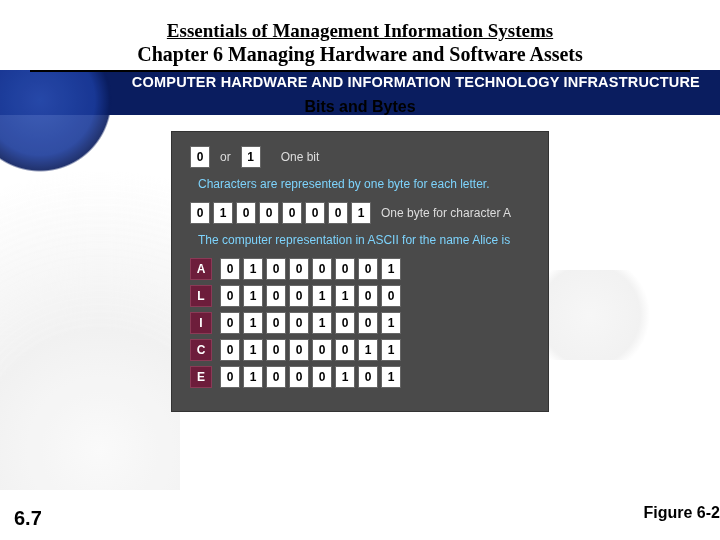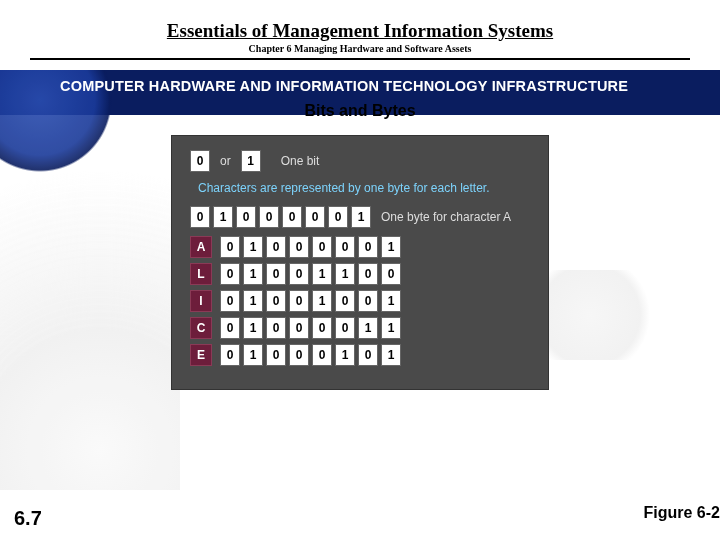--- a/index.html
+++ b/index.html
@@ -6,23 +6,23 @@
   body{width:720px;height:540px;font-family:"Times New Roman",serif;background:#fff;overflow:hidden;position:relative}
   .bg{position:absolute;inset:0;background:linear-gradient(to bottom,#fff 0,#fff 70px,#0a1d5f 70px,#0a1d5f 115px,#fff 115px)}
   .globe{position:absolute;left:0;top:70px;width:180px;height:420px;background:
     radial-gradient(circle at 40px 30px,#2a4db0 0,#1a3a9a 55px,#0a1d5f 70px,transparent 72px),
     radial-gradient(circle at 100px 380px,#fafafa 0,#f0f0f0 120px,transparent 280px);
     opacity:.9}
   .globe2{position:absolute;right:70px;top:270px;width:120px;height:90px;background:radial-gradient(circle at 60px 45px,#eee 0,#e4e4e4 50px,transparent 60px);opacity:.5}
   .hdr{position:relative;text-align:center;padding-top:20px}
   .title{font-weight:bold;font-size:19px}
   .title u{text-decoration:underline}
-  .subtitle{font-weight:bold;font-size:10px;margin-top:1px}
+  .subtitle{font-weight:bold;font-size:20px;margin-top:1px}
   .rule{height:2px;background:#000;margin:4px 30px 0}
-  .section{position:relative;color:#fff;font-family:Arial,sans-serif;font-weight:bold;font-size:14.5px;text-align:left;padding:18px 20px 0 60px;letter-spacing:.2px}
+  .section{position:relative;color:#fff;font-family:Arial,sans-serif;font-weight:bold;font-size:14.5px;text-align:right;padding:2px 20px 0 60px;letter-spacing:.2px}
   .content{position:relative;margin-top:8px}
   .slidetitle{font-family:Arial,sans-serif;font-weight:bold;font-size:16px;text-align:center;color:#000;margin-bottom:16px}
   .graybox{width:340px;margin:0 auto;background:#4a4a4a;padding:14px 18px 18px;box-shadow:0 0 0 1px #333}
   .row{display:flex;align-items:center;gap:10px;margin-bottom:8px}
   .cells{display:flex;gap:3px}
   .cell{width:18px;height:20px;background:#fff;border:1px solid #666;font:bold 12px/20px Arial;text-align:center;color:#000}
   .label{color:#ddd;font:12px Arial}
   .caption{color:#7dd3fc;font:12px/1.35 Arial;margin:6px 8px 10px}
   .letter{width:20px;height:20px;background:#6d1d3b;color:#fff;font:bold 12px/20px Arial;text-align:center;border:1px solid #8a3a56}
   .bitrow{display:flex;align-items:center;gap:8px;margin-bottom:5px}
@@ -66,20 +66,21 @@
           <div class="cell">0</div>
           <div class="cell">0</div>
           <div class="cell">0</div>
           <div class="cell">0</div>
           <div class="cell">0</div>
           <div class="cell">1</div>
         </div>
       <span class="label">One byte for character A</span>
     </div>
 
+    <div class="caption">The computer representation in ASCII for the name Alice is</div>
 
     <div id="ascii-rows">
         <div class="bitrow">
           <div class="letter">A</div>
           <div class="cells">
             <div class="cell">0</div>
             <div class="cell">1</div>
             <div class="cell">0</div>
             <div class="cell">0</div>
             <div class="cell">0</div>

